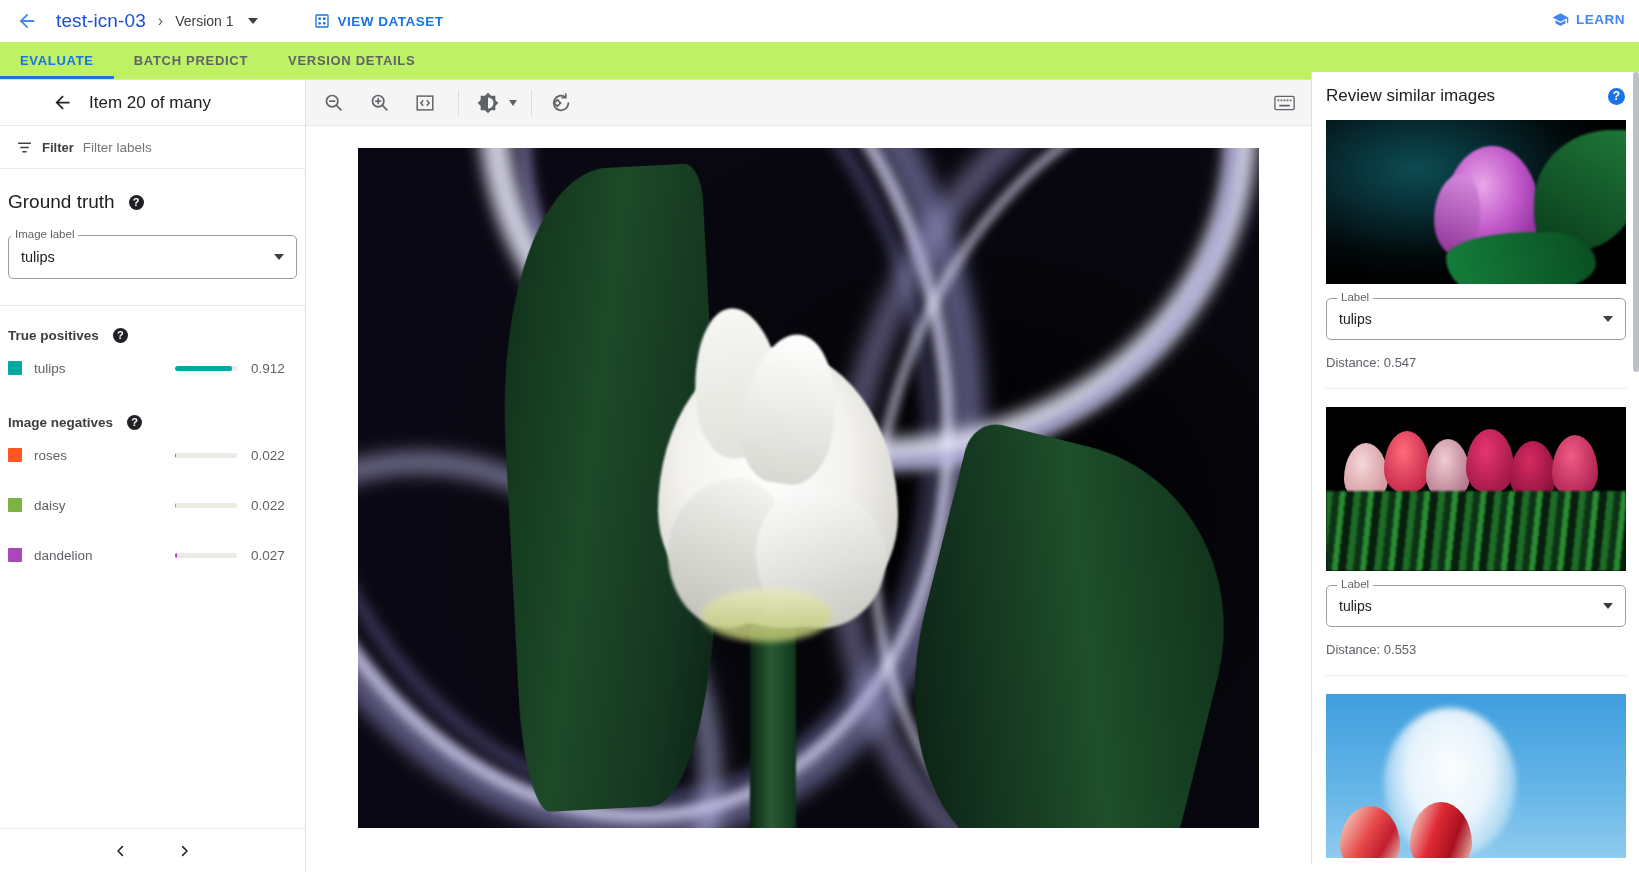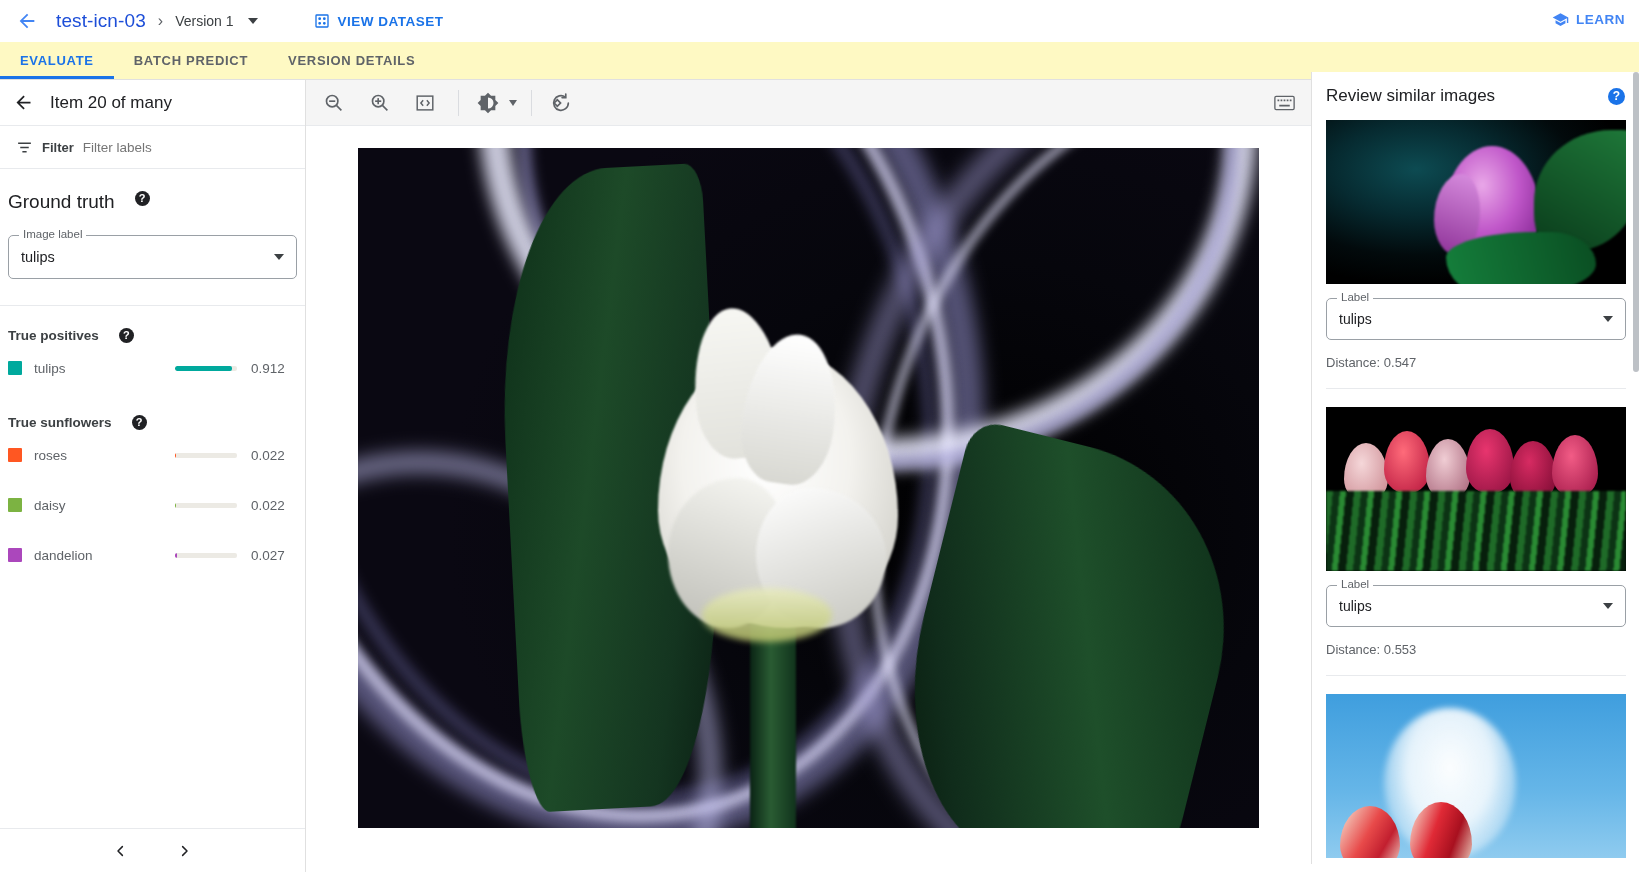--- a/index.html
+++ b/index.html
@@ -40,21 +40,21 @@
     position: absolute; right: 14px; top: 11px;
     display: flex; align-items: center; gap: 7px;
     color: #4285f4; font-size: 13.5px; font-weight: bold;
     letter-spacing: .5px; cursor: pointer;
   }
 
   
   .tabs {
     position: absolute; top: 42px; left: 0; width: 1639px; height: 38px;
     display: flex; align-items: flex-end; border-bottom: 1px solid #e0e0e0;
-    background: #fef9c3;
+    background: #bef264;
   }
   .tab {
     height: 38px; display: flex; align-items: center;
     padding: 0 20px; font-size: 13px; font-weight: bold;
     letter-spacing: .7px; color: #5f6368; cursor: pointer;
     position: relative;
   }
   .tab.active { color: #1a73e8; }
   .tab.active::after {
     content: ""; position: absolute; left: 0; right: 0; bottom: 0;
@@ -62,59 +62,60 @@
   }
 
   
   .leftpanel {
     position: absolute; top: 80px; left: 0; width: 306px; height: 792px;
     background: #fff; border-right: 1px solid #e0e0e0;
   }
   .lp-header {
     height: 46px; display: flex; align-items: center;
     border-bottom: 1px solid #e8eaed;
+    padding-left: 39px;
   }
   .lp-back {
     width: 42px; height: 42px; margin-left: 2px;
     display: flex; align-items: center; justify-content: center;
     color: #202124; cursor: pointer;
   }
   .lp-title { font-size: 17px; color: #202124; margin-left: 6px; }
   .lp-filter {
     height: 43px; display: flex; align-items: center;
     border-bottom: 1px solid #e8eaed; padding-left: 16px; gap: 9px;
   }
   .lp-filter-label { font-size: 13px; font-weight: bold; color: #3c4043; }
   .lp-filter-input {
     border: none; outline: none; font-size: 13.5px; color: #80868b;
     font-family: "Liberation Sans", sans-serif; background: transparent;
     width: 170px;
   }
   .section-head {
-    display: flex; gap: 20px;
+    display: flex; align-items: center; gap: 14px;
     padding: 22px 0 0 8px;
   }
   .section-head.gt { font-size: 19px; color: #202124; }
   .section-head.sm { font-size: 13.5px; font-weight: bold; color: #3c4043; padding-left: 8px; }
   .help-dot {
     width: 15px; height: 15px; border-radius: 50%;
     background: #202124; color: #fff; font-size: 11px; font-weight: bold;
     display: inline-flex; align-items: center; justify-content: center;
     line-height: 1; cursor: pointer;
   }
   .help-dot.blue { background: #1a73e8; width: 17px; height: 17px; font-size: 12px; }
 
   .field-outline {
     position: relative; margin: 22px 8px 0 8px; height: 44px;
     border: 1px solid #9aa0a6; border-radius: 5px;
     display: flex; align-items: center; padding: 0 12px;
     cursor: pointer;
   }
   .field-outline .fl {
-    position: absolute; top: -8px; left: 10px; padding: 0 4px;
+    position: absolute; top: -8px; left: 2px; padding: 0 4px;
     background: #fff; font-size: 11.5px; color: #5f6368;
   }
   .field-outline .fv { font-size: 14.5px; color: #202124; }
   .field-caret {
     position: absolute; right: 12px; width: 0; height: 0;
     border-left: 5px solid transparent; border-right: 5px solid transparent;
     border-top: 6px solid #3c4043;
   }
   .divider { height: 1px; background: #e8eaed; margin-top: 26px; }
 
@@ -296,21 +297,21 @@
     <div class="score-row">
       <span class="swatch" id="sw-tp0" style="background: rgb(0, 169, 157);"></span>
       <span class="score-label">tulips</span>
       <span class="bar-wrap">
           <span class="bar-fill" id="bar-tp0" style="background: rgb(0, 169, 157); width: 91.2%;"></span>
         </span>
       <span class="score-val">0.912</span>
     </div>
 
     <div class="section-head sm">
-      <span>True sunflowers</span>
+      <span>Image negatives</span>
       <span class="help-dot">?</span>
     </div>
 
     <div class="score-row">
       <span class="swatch" id="sw-tn1" style="background: rgb(255, 87, 34);"></span>
       <span class="score-label">roses</span>
       <span class="bar-wrap">
           <span class="bar-fill" id="bar-tn1" style="background: rgb(255, 87, 34); width: 2.2%;"></span>
         </span>
       <span class="score-val">0.022</span>

